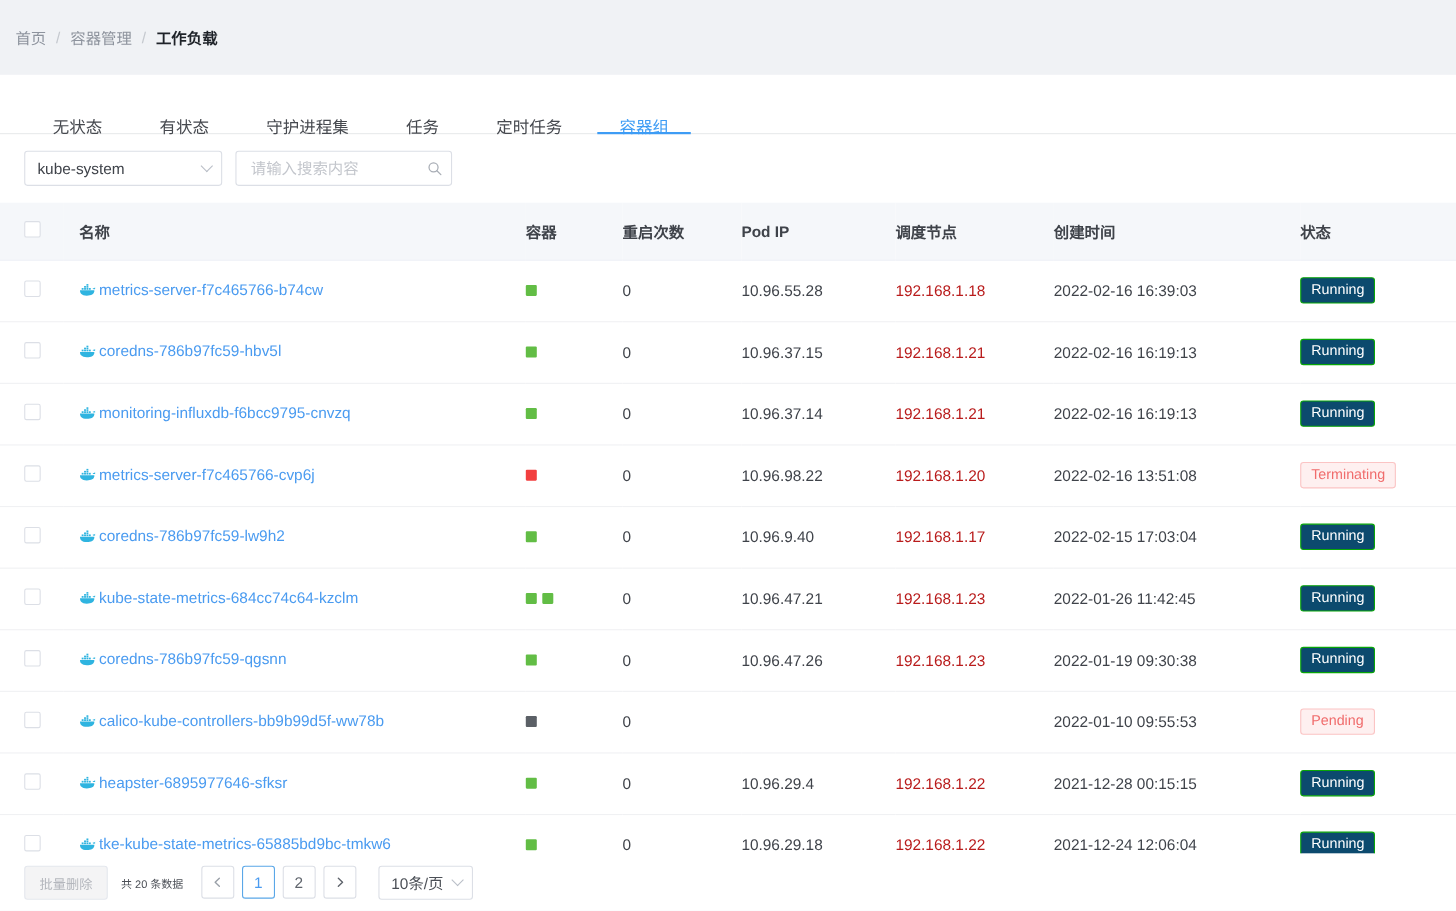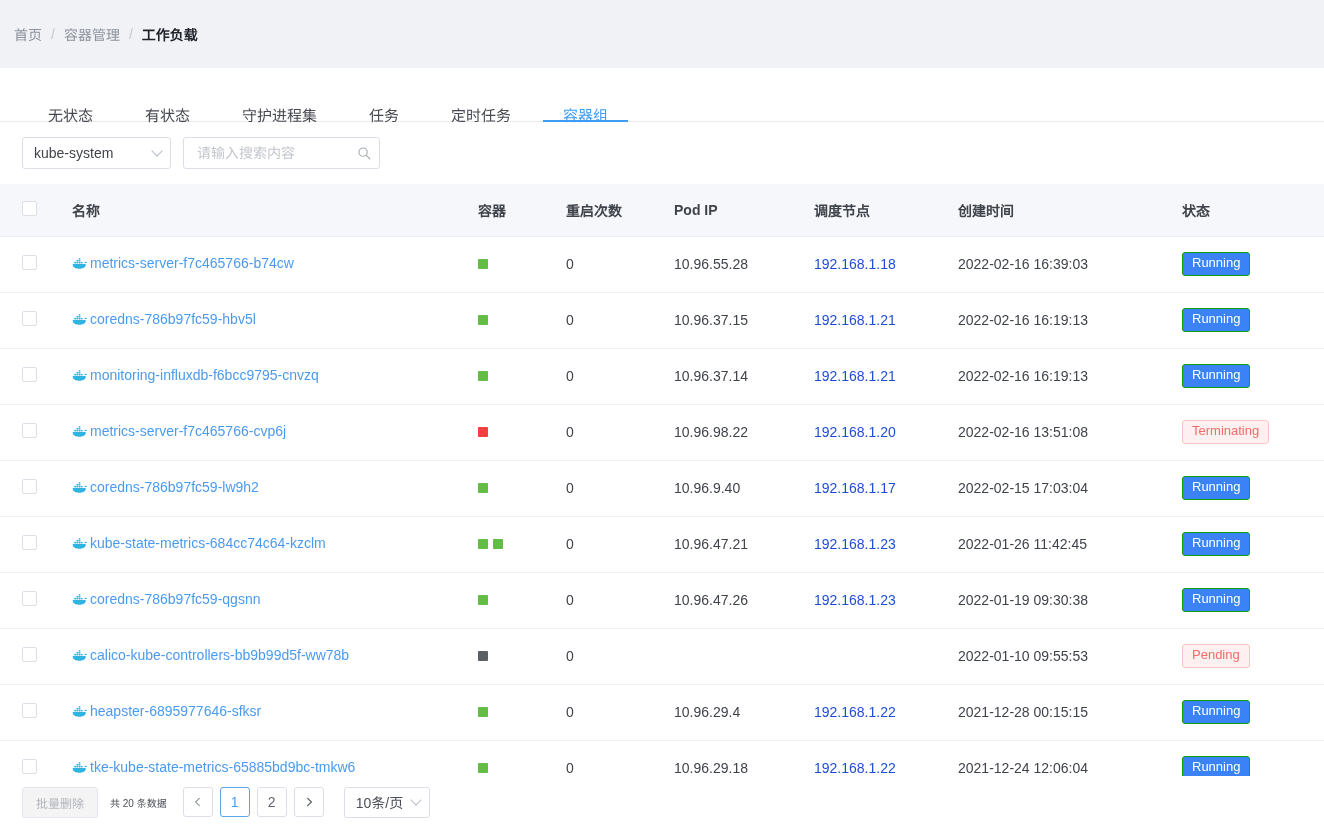--- a/index.html
+++ b/index.html
@@ -73,21 +73,21 @@
   .filters {
     height: 62px;
     display: flex;
     align-items: center;
     padding: 0 22px;
     gap: 12px;
     flex: 0 0 auto;
   }
   .select-box {
     position: relative;
-    width: 149px;
+    width: 180px;
     height: 32px;
     border: 1px solid #dcdfe6;
     border-radius: 3px;
     display: flex;
     align-items: center;
     padding: 0 28px 0 11px;
     font-size: 14px;
     color: #3f434a;
     background: #fff;
     cursor: pointer;
@@ -183,32 +183,32 @@
     align-items: center;
     gap: 3px;
     cursor: pointer;
     white-space: nowrap;
   }
   .whale { width: 15px; height: 13px; flex: 0 0 auto; display: block; }
 
   .ctr-dots { display: flex; gap: 5px; align-items: center; }
   .dot { width: 10px; height: 10px; display: inline-block; border-radius: 1px; }
 
-  .nodelink { color: #1d4ed8; text-decoration: none; cursor: pointer; }
+  .nodelink { color: #b91c1c; text-decoration: none; cursor: pointer; }
 
   .badge {
     display: inline-block;
     padding: 3px 9px 4px;
     border-radius: 3px;
     font-size: 13px;
     line-height: 1.1;
     white-space: nowrap;
   }
   .badge.ok {
-    background: #3b82f6;
+    background: #0c4a6e;
     border: 1px solid #08a508;
     color: #ffffff;
   }
   .badge.warn {
     background: #fef0f0;
     border: 1px solid #fbc4c4;
     color: #f06c6c;
   }
 
   

